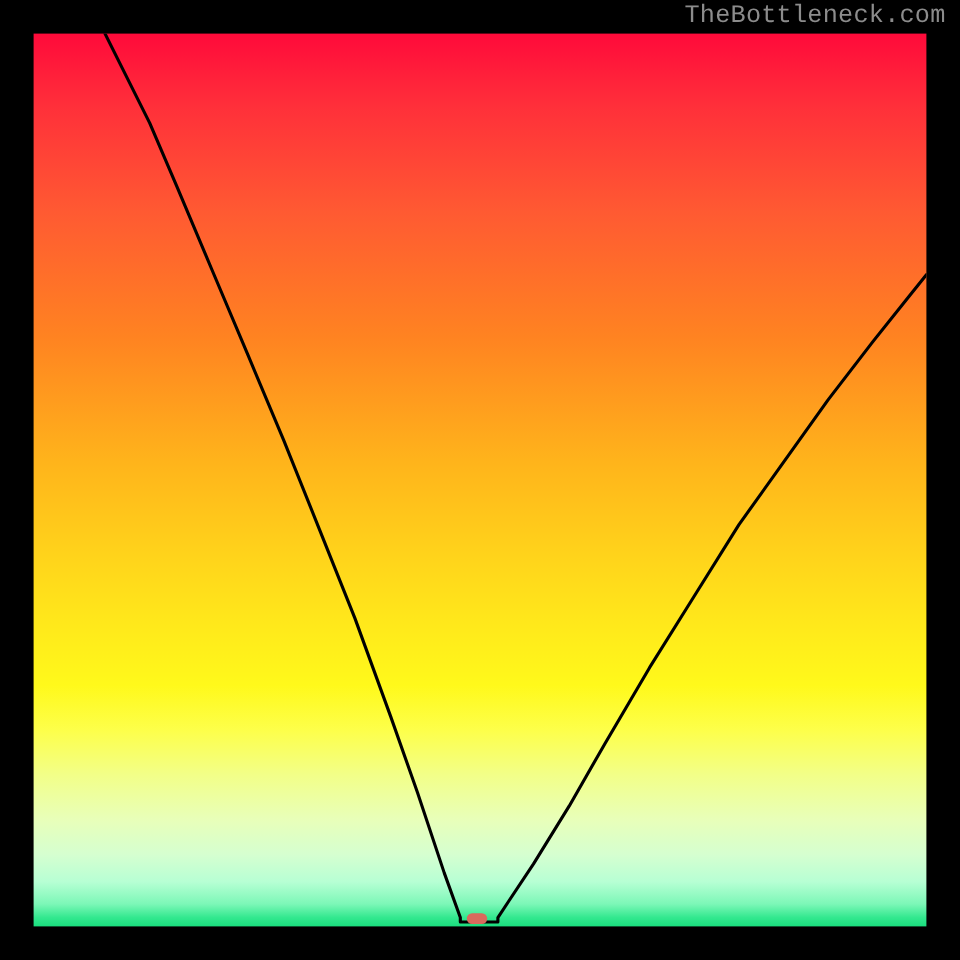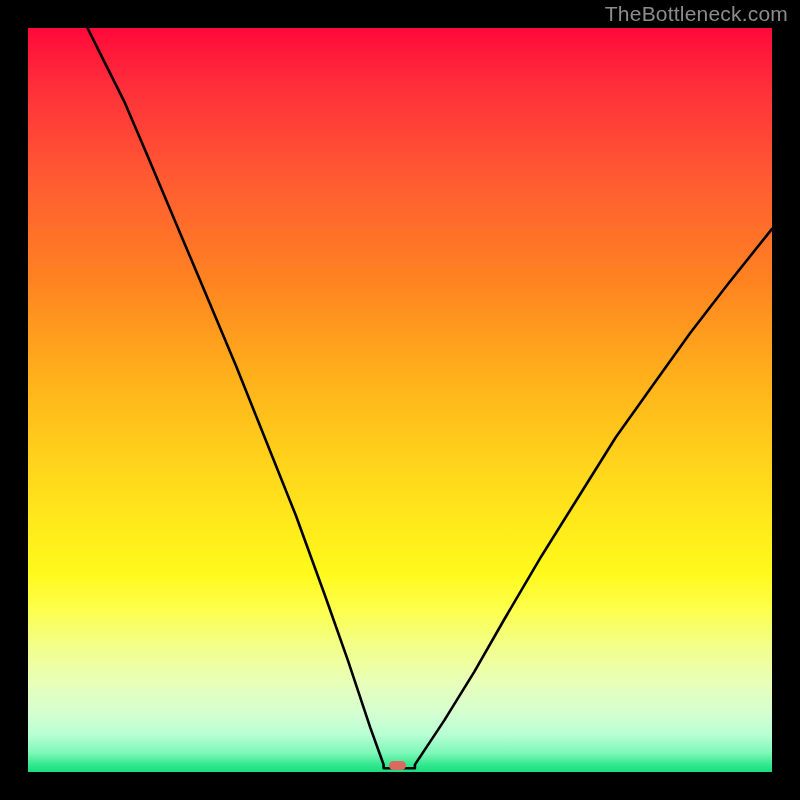--- a/index.html
+++ b/index.html
@@ -18,21 +18,21 @@
     width: 800px;
     height: 800px;
     background: #000000;
   }
   .watermark {
     position: absolute;
     top: 2px;
     right: 12px;
     color: #8c8c8c;
     font-size: 21px;
-    font-family: Liberation Sans, sans-serif;
+    font-family: Liberation Mono, monospace;
     letter-spacing: 0.2px;
     z-index: 10;
   }
   .plot-area {
     
     position: absolute;
     left: 28px;
     top: 28px;
     width: 744px;   
     height: 744px;

